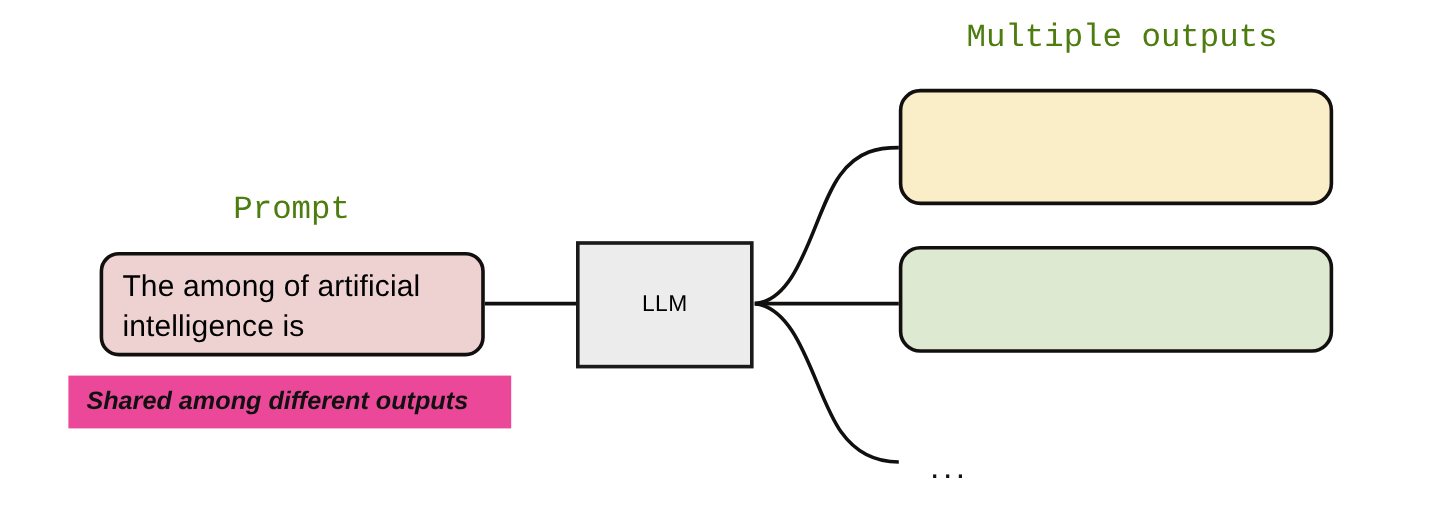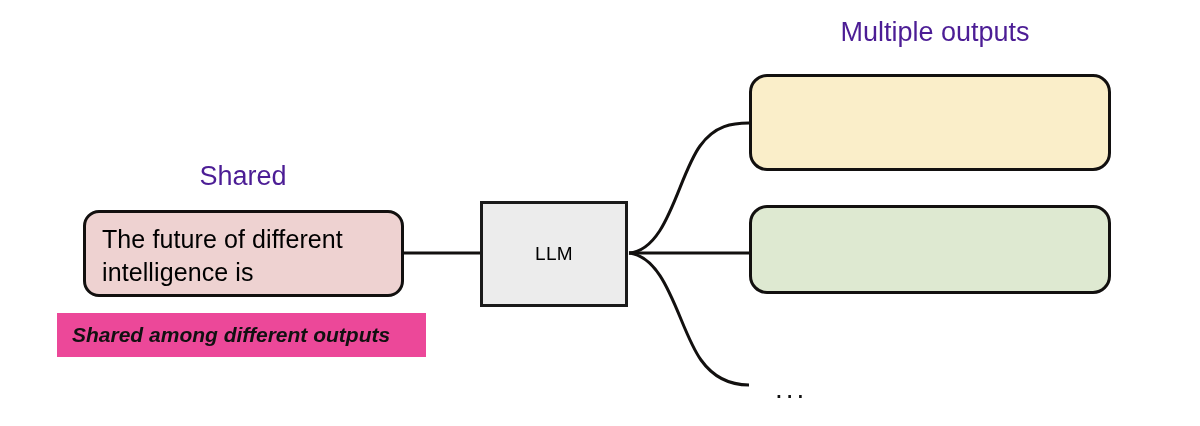--- a/index.html
+++ b/index.html
@@ -21,21 +21,22 @@
 
   
   .abs { position: absolute; box-sizing: border-box; }
 
   
   .title-label {
     font-size: 27px;
     line-height: 1;
     white-space: nowrap;
     text-align: center;
-    color: #4c1d95;
+    color: #4d7c0f;
+    font-family: Liberation Mono, monospace;
   }
 
   
   .prompt-box {
     left: 83px;
     top: 210px;
     width: 321px;
     height: 87px;
     background: #eed2d1;
     border: 3px solid #12100f;
@@ -120,24 +121,24 @@
 
 <div id="canvas">
 
   <svg id="edges" viewBox="0 0 1200 426" xmlns="http://www.w3.org/2000/svg">
     <line x1="404" y1="253" x2="480" y2="253"></line>
     <path d="M 629 253 C 668 250 678 176 700 146 C 715 125 733 123 749 123"></path>
     <path d="M 629 253 L 749 253"></path>
     <path d="M 629 253 C 668 257 679 330 701 360 C 716 381 734 385 749 385"></path>
   </svg>
 
-  <div class="abs title-label" style="left:143px; top:163px; width:200px;">Shared</div>
+  <div class="abs title-label" style="left:143px; top:163px; width:200px;">Prompt</div>
 
   <div class="abs prompt-box">
-    <div class="prompt-text">The future of different intelligence is</div>
+    <div class="prompt-text">The among of artificial intelligence is</div>
   </div>
 
   <div class="abs shared-band">
     <span class="shared-text">Shared among different outputs</span>
   </div>
 
   <div class="abs model-box">
     <span class="model-text">LLM</span>
   </div>
 

